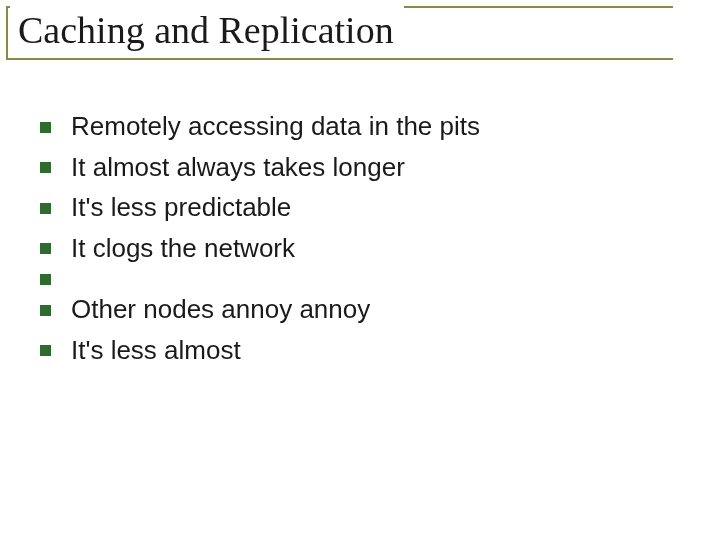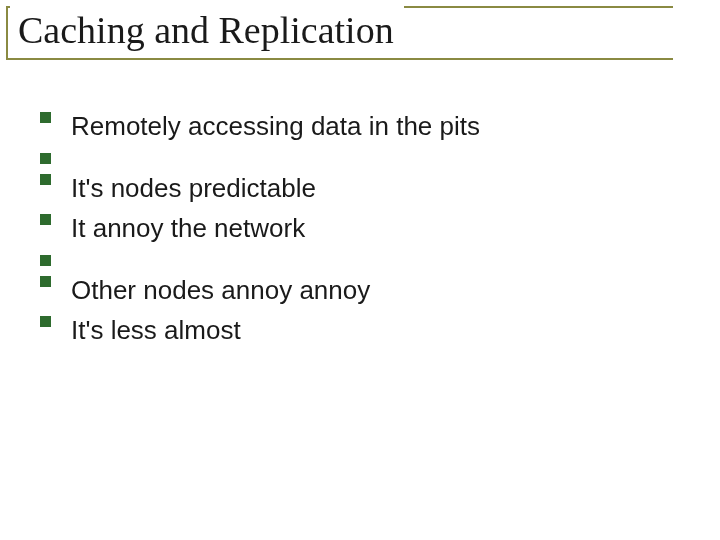--- a/index.html
+++ b/index.html
@@ -66,21 +66,21 @@
     top: 110px;
     right: 40px;
   }
   ul.bullets {
     list-style: none;
     padding: 0;
     margin: 0;
   }
   ul.bullets li {
     display: flex;
-    align-items: flex-start;
+    align-items: center;
     margin: 0 0 8px 0;
   }
   .sq {
     width: 11px;
     height: 11px;
     background: #2e6b2e;
     flex: 0 0 auto;
     margin-right: 20px;
     margin-top: 2px;
   }
@@ -114,28 +114,29 @@
   </div>
 
   <div class="body">
     <ul class="bullets">
       <li>
         <span class="sq"></span>
         <span class="item-text">Remotely accessing data in the pits</span>
       </li>
       <li>
         <span class="sq"></span>
+        <span class="item-text">It almost always takes longer</span>
       </li>
       <li>
         <span class="sq"></span>
-        <span class="item-text">It's nodes predictable</span>
+        <span class="item-text">It's less predictable</span>
       </li>
       <li>
         <span class="sq"></span>
-        <span class="item-text">It annoy the network</span>
+        <span class="item-text">It clogs the network</span>
       </li>
       <li>
         <span class="sq"></span>
       </li>
       <li>
         <span class="sq"></span>
         <span class="item-text">Other nodes annoy annoy</span>
       </li>
       <li>
         <span class="sq"></span>

